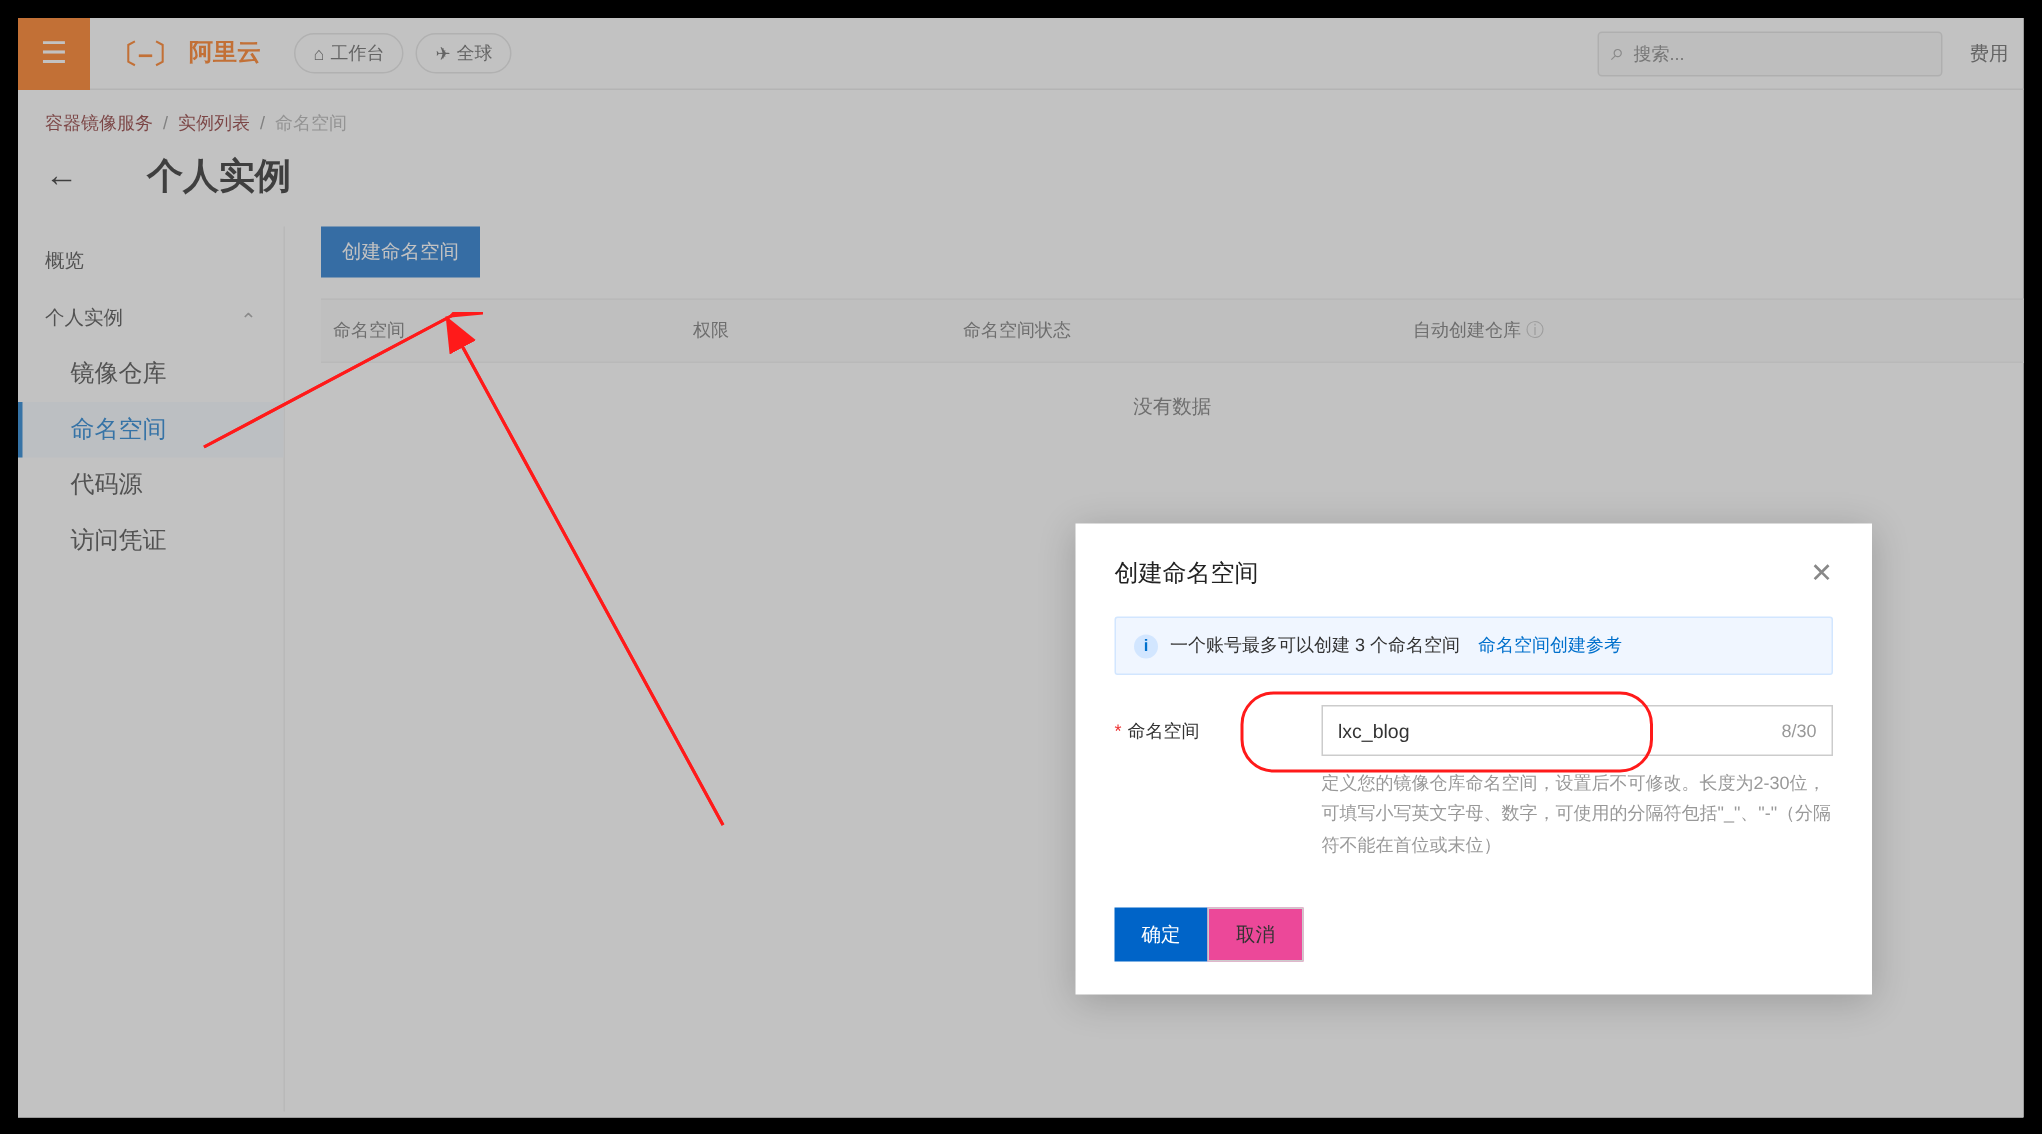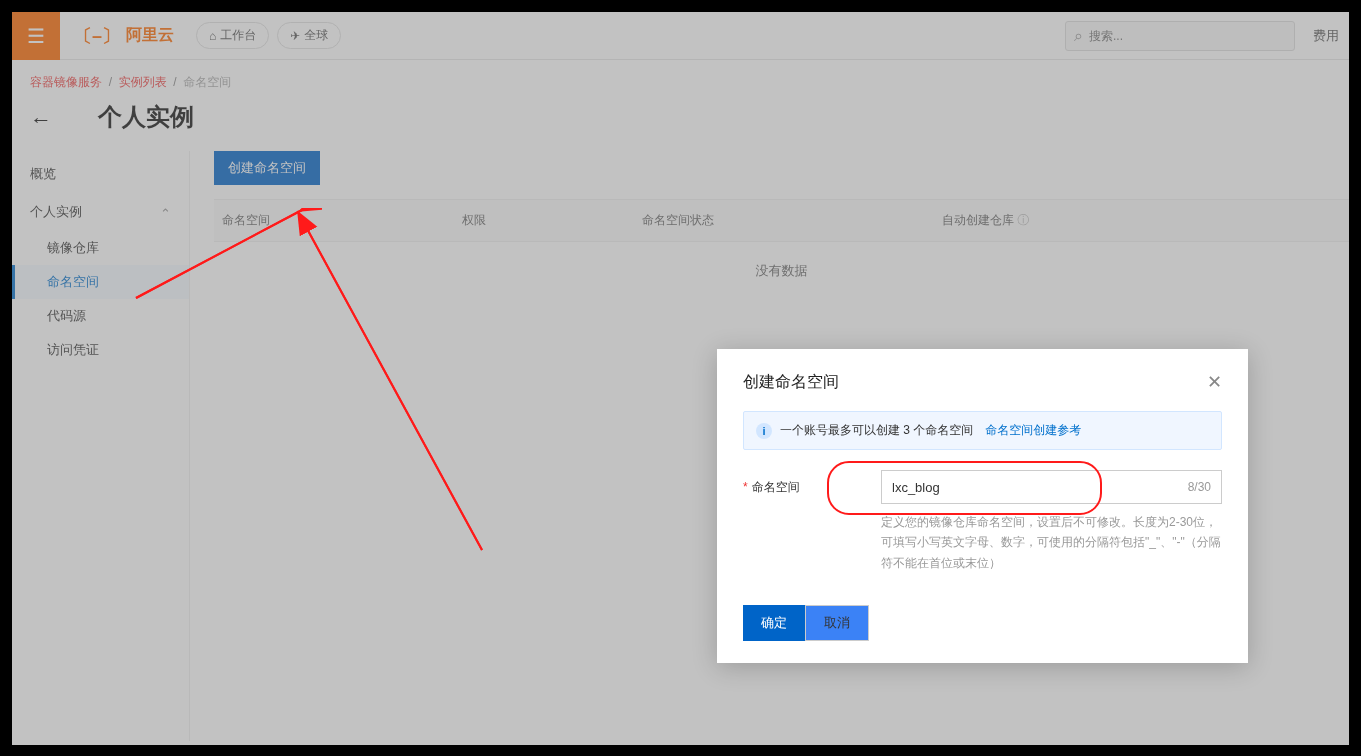--- a/index.html
+++ b/index.html
@@ -19,30 +19,30 @@
 .search input { border:none; background:transparent; outline:none; font-size:12px; width:180px; color:#666;}
 .search .sicon { color:#999; margin-right:6px; }
 .fee { font-size:13px; color:#555; margin-right:10px; }
 
 
 .scrim { position:absolute; inset:0; background:rgba(120,120,120,0.45); }
 
 
 .page { position:absolute; top:48px; left:0; right:0; bottom:0; background:#fff; }
 .breadcrumb { padding:14px 18px 0 18px; font-size:12px; color:#888; }
-.breadcrumb a { color:#ef4444; text-decoration:none; }
+.breadcrumb a { color:#7f1d1d; text-decoration:none; }
 .breadcrumb .cur { color:#aaa; }
 .title-row { display:flex; align-items:center; padding:10px 18px 18px 18px; gap:14px;}
 .back-arrow { font-size:22px; font-weight:bold; color:#111; }
 .page-title { font-size:24px; font-weight:600; color:#111;margin-left:32px; }
 
 .layout { display:flex; height:calc(100% - 95px); }
 .sidebar { width:178px; border-right:1px solid #eee; padding-top:4px; }
 .side-item { padding:10px 18px; font-size:13px; color:#333; display:flex; justify-content:space-between; align-items:flex-end;}
-.side-sub { padding:8px 18px 8px 32px; font-size:13px; color:#333; border-left:3px solid transparent;}
+.side-sub { padding:8px 18px 8px 32px; font-size:16px; color:#333; border-left:3px solid transparent;}
 .side-sub.active { color:#0070cc; border-left:3px solid #0070cc; background:#f5faff;}
 .main { flex:1; padding:0 0 0 24px; position:relative;}
 .create-btn { background:#0064c8; color:#fff; border:none; padding:8px 14px; font-size:13px; margin-top:0; margin-bottom:14px;}
 .thead { display:flex; background:#fafafa; border-top:1px solid #eee; border-bottom:1px solid #eee; font-size:12px; color:#666; }
 .thead div { padding:12px 8px; }
 .col1 { width:240px; }
 .col2 { width:180px; }
 .col3 { width:300px; }
 .col4 { flex:1; }
 .nodata { text-align:center; padding:20px; font-size:13px; color:#666; }
@@ -59,21 +59,21 @@
 .form-row { display:flex; margin-top:20px; align-items:flex-start; }
 .form-label { width:120px; font-size:12px; color:#333; padding-top:9px;}
 .req { color:#e33; margin-right:4px;}
 .form-ctrl { flex:1; margin-left:18px; }
 .inp-wrap { display:flex; align-items:center; border:1px solid #ccc; height:34px;gap:36px; }
 .inp-wrap input { border:none; outline:none; flex:1; padding:0 10px; font-size:13px; color:#333;}
 .count { color:#999; font-size:12px; padding:0 10px; }
 .hint { font-size:12px; color:#999; line-height:1.7; margin-top:8px;}
 .modal-ft { padding:14px 26px 22px 26px; display:flex; justify-content:flex-start; gap:0;}
 .btn-primary { background:#0064c8; color:#fff; border:none; padding:8px 18px; font-size:13px;}
-.btn-default { background:#3b82f6; border:1px solid #ccc; color:#333; padding:8px 18px; font-size:13px;}
+.btn-default { background:#ec4899; border:1px solid #ccc; color:#333; padding:8px 18px; font-size:13px;}
 
 
 .anno-oval { position:absolute; border:2px solid #ff1a1a; border-radius:22px; pointer-events:none; z-index:30;}
 .anno-arrow { position:absolute; pointer-events:none; z-index:5;}
 .arrow-head { fill:#ff1a1a; }
 .arrow-line { stroke:#ff1a1a; stroke-width:2; }
 </style>
 </head>
 <body>
 

